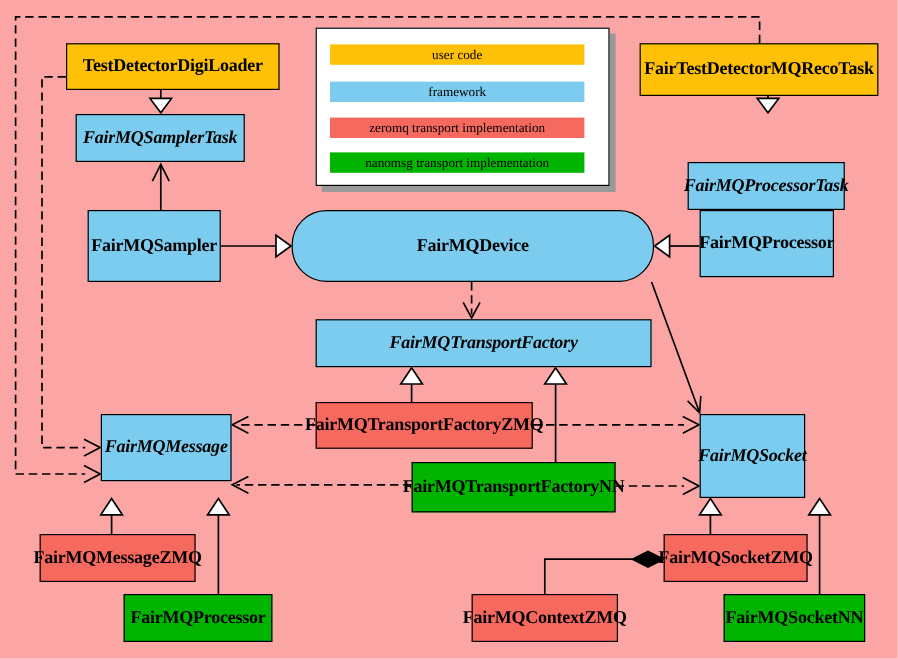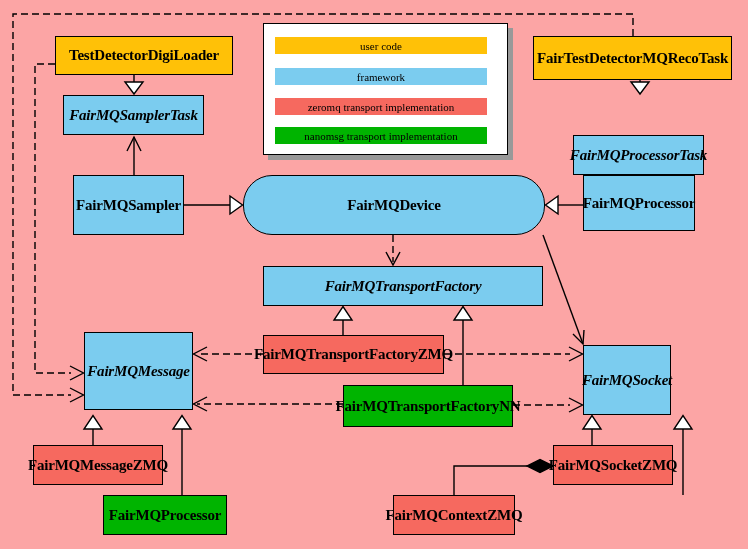--- a/index.html
+++ b/index.html
@@ -159,26 +159,27 @@
   <div class="node n-blue" style="left:243px;top:175px;width:302px;height:60px;border-radius:29px;">FairMQDevice</div>
 
   <div class="node n-blue" style="left:583px;top:175px;width:112px;height:56px;">FairMQProcessor</div>
 
   <div class="node n-blue abstract" style="left:263px;top:266px;width:280px;height:40px;">FairMQTransportFactory</div>
 
   <div class="node n-red" style="left:263px;top:335px;width:181px;height:39px;">FairMQTransportFactoryZMQ</div>
 
   <div class="node n-green" style="left:343px;top:385px;width:170px;height:42px;">FairMQTransportFactoryNN</div>
 
-  <div class="node n-blue abstract" style="left:84px;top:332px;width:109px;height:78px;">FairMQMessage</div>
+  <div class="node n-blue abstract" style="left:84px;top:345px;width:109px;height:56px;">FairMQMessage</div>
 
   <div class="node n-blue abstract" style="left:583px;top:345px;width:88px;height:70px;">FairMQSocket</div>
 
   <div class="node n-red" style="left:33px;top:445px;width:130px;height:40px;">FairMQMessageZMQ</div>
 
   <div class="node n-green" style="left:103px;top:495px;width:124px;height:40px;">FairMQProcessor</div>
 
   <div class="node n-red" style="left:553px;top:445px;width:120px;height:40px;">FairMQSocketZMQ</div>
 
+  <div class="node n-green" style="left:603px;top:495px;width:118px;height:40px;">FairMQSocketNN</div>
 
   <div class="node n-red" style="left:393px;top:495px;width:122px;height:40px;">FairMQContextZMQ</div>
 
 </div>
 
 </body></html>

